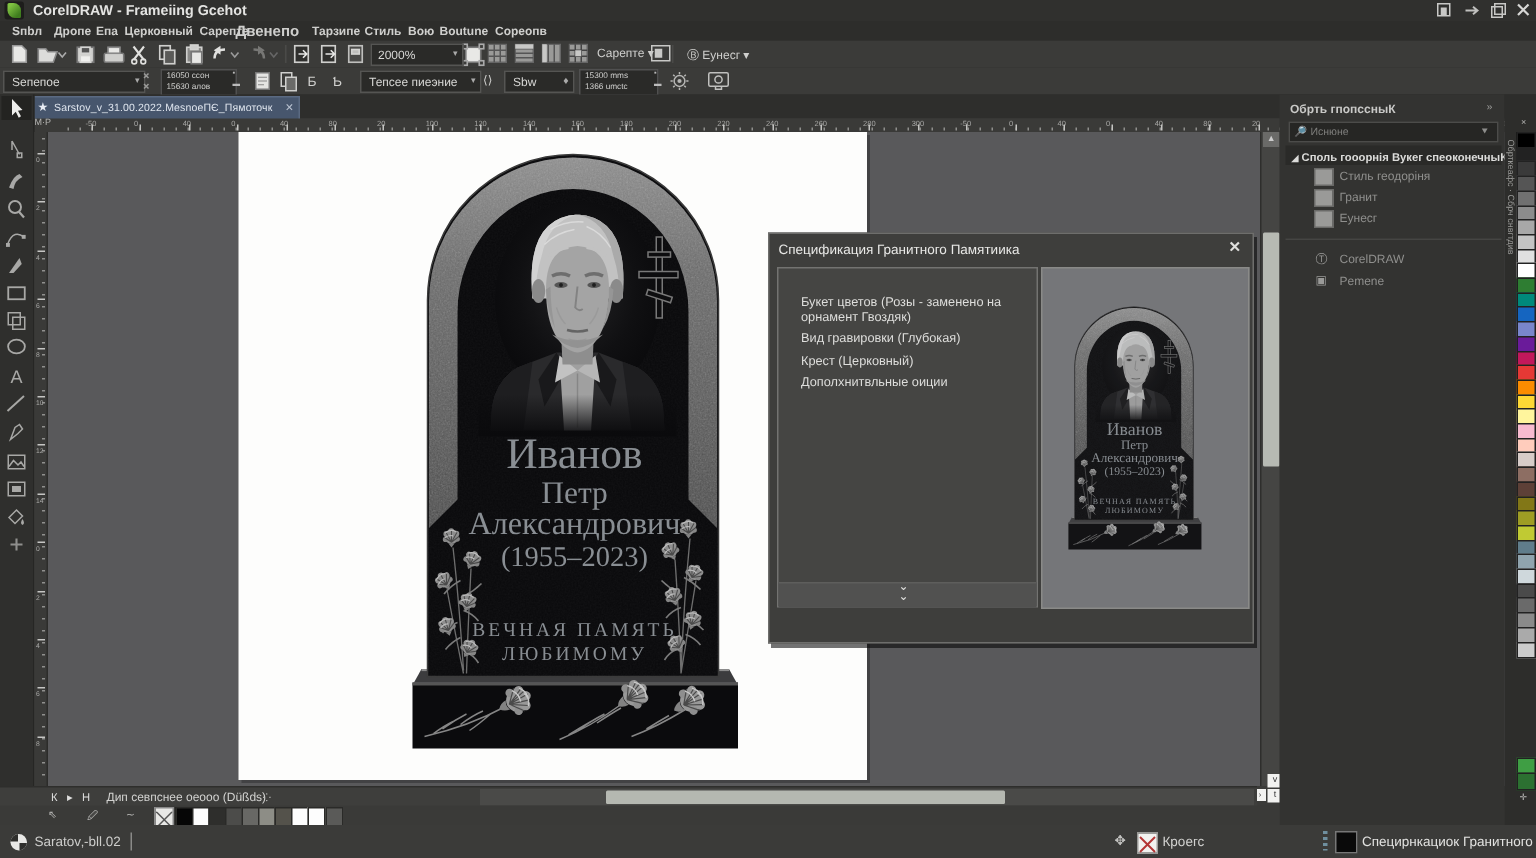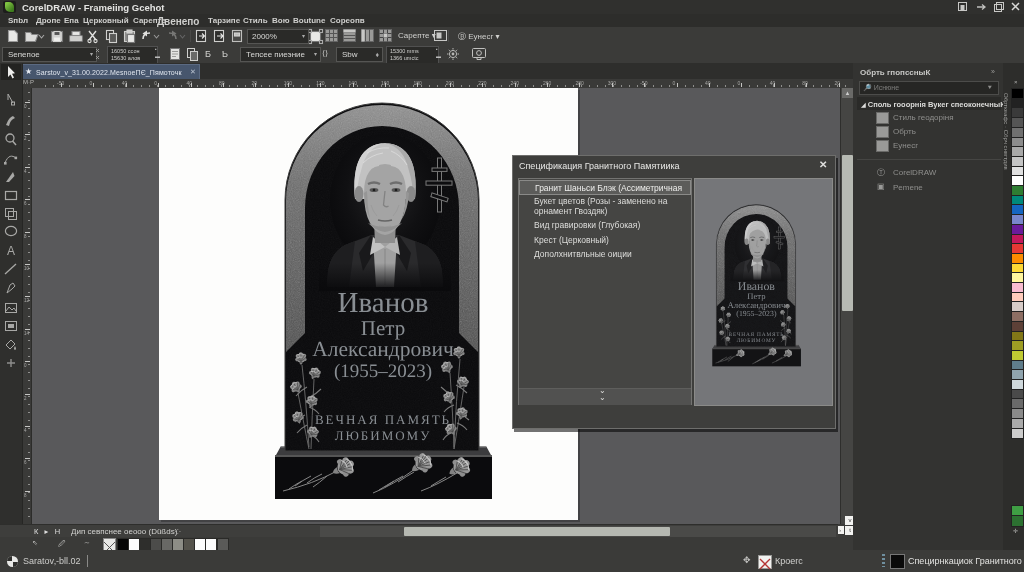--- a/index.html
+++ b/index.html
@@ -495,21 +495,21 @@
       <div class="abs" style="left:6px;top:18px;width:138px;height:12px;background:#262624;border:1px solid #4c4c4a;">
         <div class="tx" style="left:3px;top:2px;font-size:7px;color:#7e7e7c;">🔎 Иснюне</div>
         <div class="tx" style="left:127px;top:2px;font-size:7px;color:#8e8e8c;">⯆</div>
       </div>
       <div class="abs" style="left:4px;top:34px;width:144px;height:13px;background:#2a2a28;">
         <div class="tx" style="left:4px;top:3px;font-size:7.5px;font-weight:bold;color:#dcdcda;"><span style="font-size:6px;">◢</span> Споль гооорнія Вукег спеоконечныК</div>
       </div>
       <div class="abs" style="left:23px;top:49px;width:11px;height:10px;background:#9a9a98;border:1px solid #6a6a68;"></div>
       <div class="tx" style="left:40px;top:50px;font-size:8px;color:#8f8f8d;">Стиль геодоріня</div>
       <div class="abs" style="left:23px;top:63px;width:11px;height:10px;background:#9a9a98;border:1px solid #6a6a68;"></div>
-      <div class="tx" style="left:40px;top:64px;font-size:8px;color:#8f8f8d;">Обрть</div>
+      <div class="tx" style="left:40px;top:64px;font-size:8px;color:#8f8f8d;">Гранит</div>
       <div class="abs" style="left:23px;top:77px;width:11px;height:10px;background:#9a9a98;border:1px solid #6a6a68;"></div>
       <div class="tx" style="left:40px;top:78px;font-size:8px;color:#8f8f8d;">Еунесг</div>
       <div class="abs" style="left:4px;top:96px;width:144px;height:1px;background:#454543;"></div>
       <div class="tx" style="left:24px;top:104px;font-size:8px;color:#9a9a98;">Ⓣ</div>
       <div class="tx" style="left:40px;top:105px;font-size:8px;color:#8f8f8d;">CorelDRAW</div>
       <div class="tx" style="left:24px;top:119px;font-size:8px;color:#9a9a98;">▣</div>
       <div class="tx" style="left:40px;top:120px;font-size:8px;color:#8f8f8d;">Pemene</div>
     </div>
 
   <div id="vtabs" class="abs" style="left:1003px;top:-25px;width:7px;height:487px;background:#2d2d2b;">
@@ -558,23 +558,20 @@
       <div class="abs" style="left: 1px; top: 452px; width: 11px; height: 10px; background: rgb(44, 112, 49); border: 0.5px solid rgb(34, 34, 34);"></div>
       <div class="tx" style="left: 3px; top: 464px; font-size: 6px; color: rgb(184, 184, 182);">✛</div>
     </div>
 </div>
 
 <div class="abs" style="left:512px;top:155px;width:322px;height:272px;background:#3e3e3c;border:1px solid #6e6e6c;box-shadow:2px 3px 0 rgba(0,0,0,0.55);">
   <div class="tx" style="left:6px;top:5px;font-size:9px;color:#e8e8e6;">Спецификация Гранитного Памятиика</div>
   <div class="tx" style="left:306px;top:3px;font-size:10px;font-weight:bold;color:#e0e0de;">✕</div>
 
   <div class="abs" style="left:5px;top:22px;width:172px;height:225px;background:#454543;border:1px solid #737371;">
-    <div class="abs" style="left:0px;top:1px;width:172px;height:15px;background:#5c5c5a;border:1px solid #8a8a88;box-sizing:border-box;">
-      <div class="tx" style="left:15px;top:2px;font-size:8.5px;color:#efefed;">Гранит Шаньси Блэк (Ассиметричная</div>
-    </div>
     <div class="tx" style="left:15px;top:17px;font-size:8.5px;color:#dededc;">Букет цветов (Розы - заменено на</div>
     <div class="tx" style="left:15px;top:27px;font-size:8.5px;color:#dededc;">орнамент Гвоздяк)</div>
     <div class="tx" style="left:15px;top:41px;font-size:8.5px;color:#dededc;">Вид гравировки (Глубокая)</div>
     <div class="tx" style="left:15px;top:56px;font-size:8.5px;color:#dededc;">Крест (Церковный)</div>
     <div class="tx" style="left:15px;top:70px;font-size:8.5px;color:#dededc;">Дополхнитвльные оиции</div>
     <div class="abs" style="left:0;top:209px;width:172px;height:16px;background:#515150;border-top:1px solid #5e5e5c;">
       <div class="tx" style="left:80px;top:-2px;font-size:8px;line-height:7px;color:#e0e0de;">⌄<br>⌄</div>
     </div>
   </div>
 

